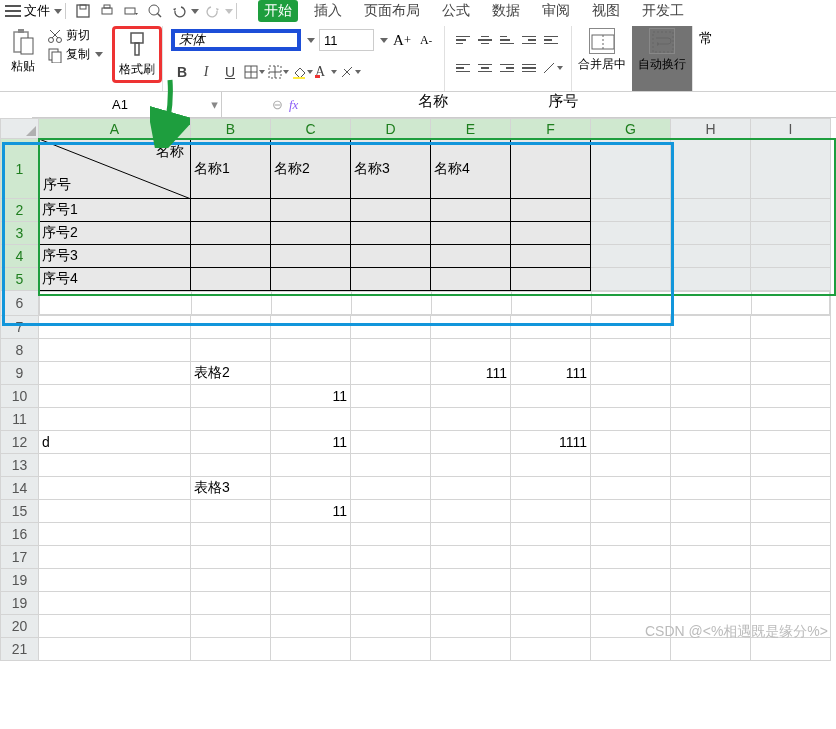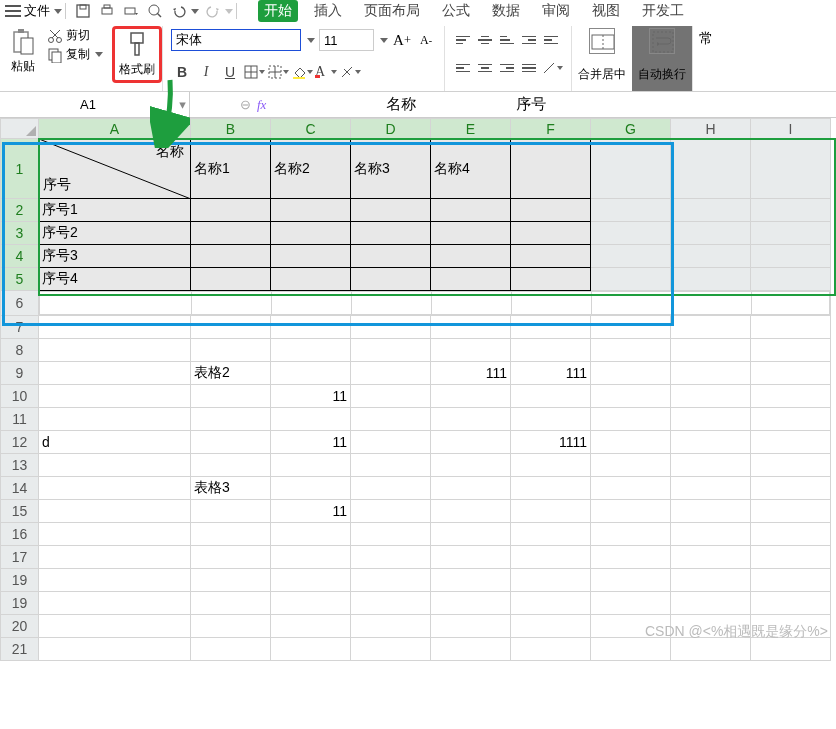--- a/index.html
+++ b/index.html
@@ -26,40 +26,40 @@
 .small-btns { display: flex; flex-direction: column; }
 .small-btn { display: flex; align-items: center; gap: 3px; font-size: 12px; padding: 1px 3px; }
 .small-btn .ico { width: 16px; height: 16px; }
 
 .format-painter { border: 3px solid #e33; border-radius: 4px; padding: 2px 4px; display: flex; flex-direction: column; align-items: center; gap: 2px; margin-left: 2px; }
 .format-painter .ico { width: 24px; height: 28px; }
 .format-painter .lbl { font-size: 12px; }
 
 .font-group { padding: 0 8px; }
 .font-row1 { display: flex; align-items: center; gap: 4px; height: 28px; }
-.font-select { border: 1px solid #1d4ed8; height: 22px; font-size: 13px; padding: 0 4px; width: 130px; }
+.font-select { border: 4px solid #1d4ed8; height: 22px; font-size: 13px; padding: 0 4px; width: 130px; font-style: italic; }
 .size-select { border: 1px solid #ccc; height: 22px; font-size: 13px; padding: 0 4px; width: 55px; }
 .fs-btn { width: 20px; height: 20px; border: 1px solid transparent; display: inline-flex; align-items: center; justify-content: center; font-family: serif; }
 .font-row2 { display: flex; align-items: center; gap: 2px; height: 28px; margin-top: 4px; }
 .mini-btn { width: 22px; height: 22px; display: inline-flex; align-items: center; justify-content: center; font-size: 14px; color: #444; }
 .mini-btn .drop { width: 0; height: 0; border-left: 3px solid transparent; border-right: 3px solid transparent; border-top: 4px solid #666; margin-left: 1px; }
 
 .align-group { padding: 0 8px; }
 .align-row { display: flex; align-items: center; gap: 2px; height: 28px; }
 .align-btn { width: 20px; height: 20px; display: inline-flex; flex-direction: column; justify-content: center; gap: 2px; padding: 3px; }
 .align-btn div { height: 1.5px; background: #555; }
 
-.merge-btn, .wrap-btn { display: flex; flex-direction: column; align-items: center; gap: 12px; padding: 2px 6px; font-size: 12px; }
+.merge-btn, .wrap-btn { display: flex; flex-direction: column; align-items: center; gap: 2px; padding: 2px 6px; font-size: 12px; }
 .merge-btn .ico, .wrap-btn .ico { width: 26px; height: 26px; border: 1px solid #888; display: flex; }
 
 
 .arrow-svg { position: absolute; left: 150px; top: 78px; pointer-events: none; z-index: 5; }
 
 
-.formula-bar { display: flex; align-items: center; height: 26px; border-bottom: 1px solid #ccc; }
+.formula-bar { display: flex; height: 26px; border-bottom: 1px solid #ccc; margin-left: 32px; }
 .name-box { width: 190px; border-right: 1px solid #ccc; display: flex; align-items: center; height: 100%; }
 .name-input { flex: 1; border: none; text-align: center; font-size: 13px; outline: none; }
 .name-drop { width: 16px; color: #888; text-align: center; }
 .fx-zone { display: flex; align-items: center; gap: 6px; padding-left: 50px; }
 .fx-icon { font-style: italic; font-family: serif; color: #8b5cf6; }
 
 
 .grid-area { position: relative; }
 .sel-box { position: absolute; border: 3px solid #1296db; z-index: 3; pointer-events: none; }
 .green-box { position: absolute; border: 2px solid #1e9e3e; z-index: 2; pointer-events: none; }

